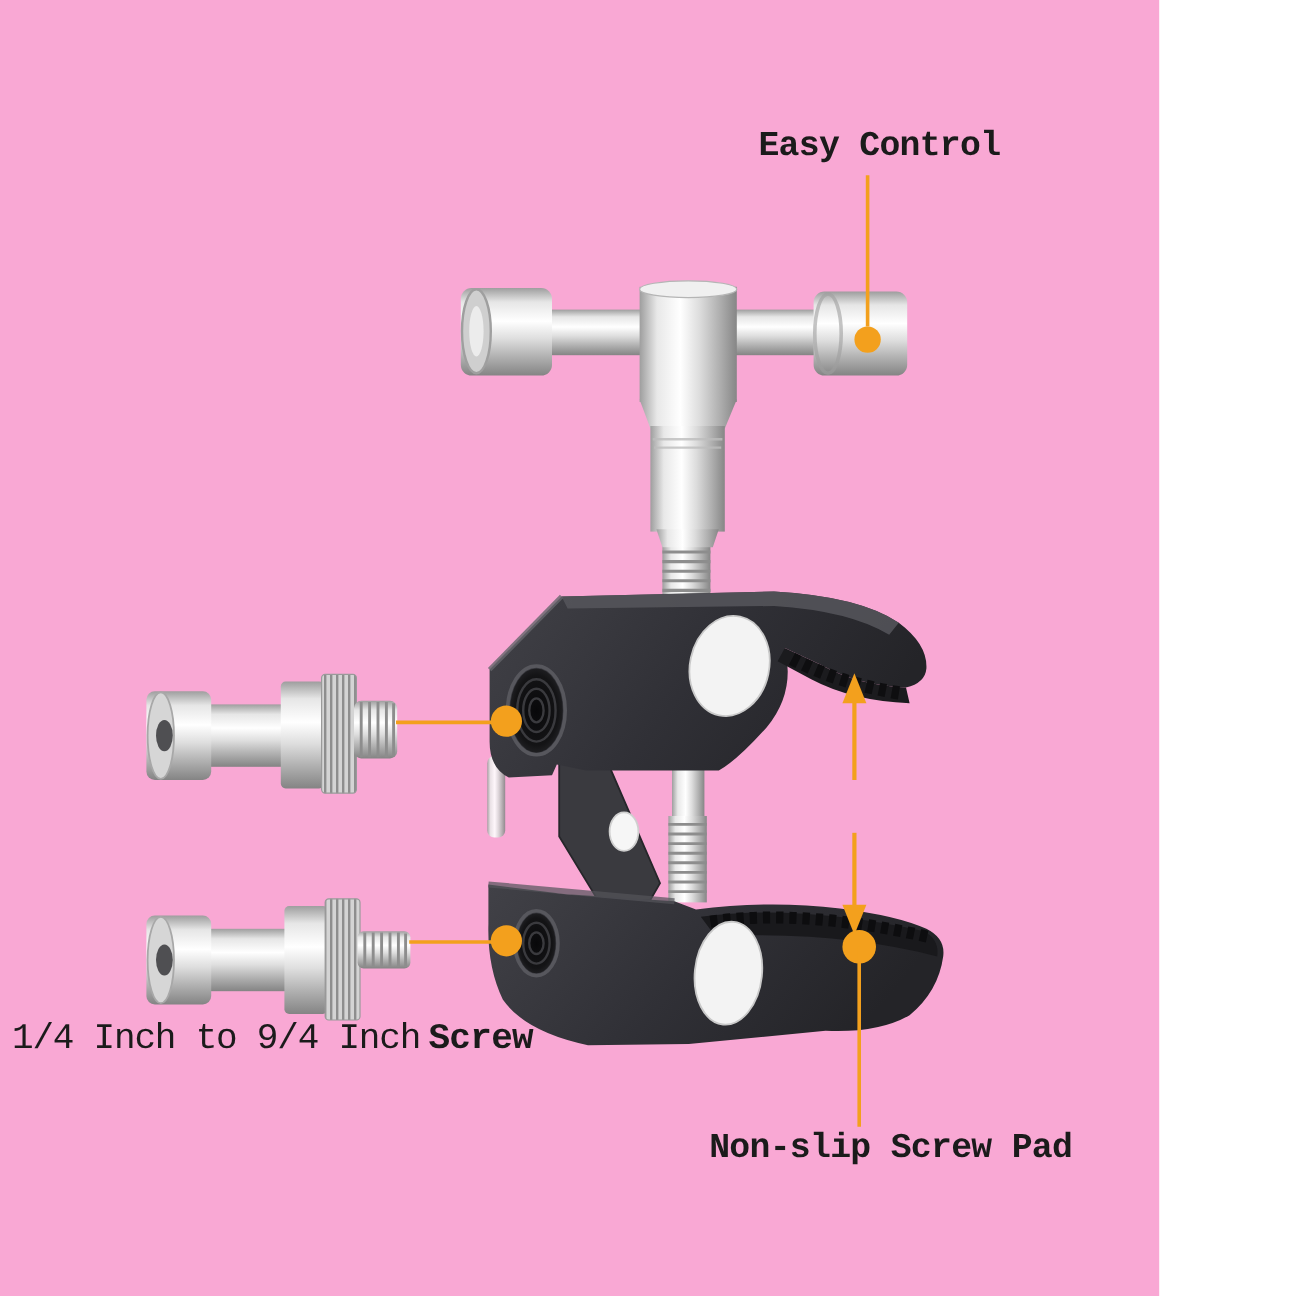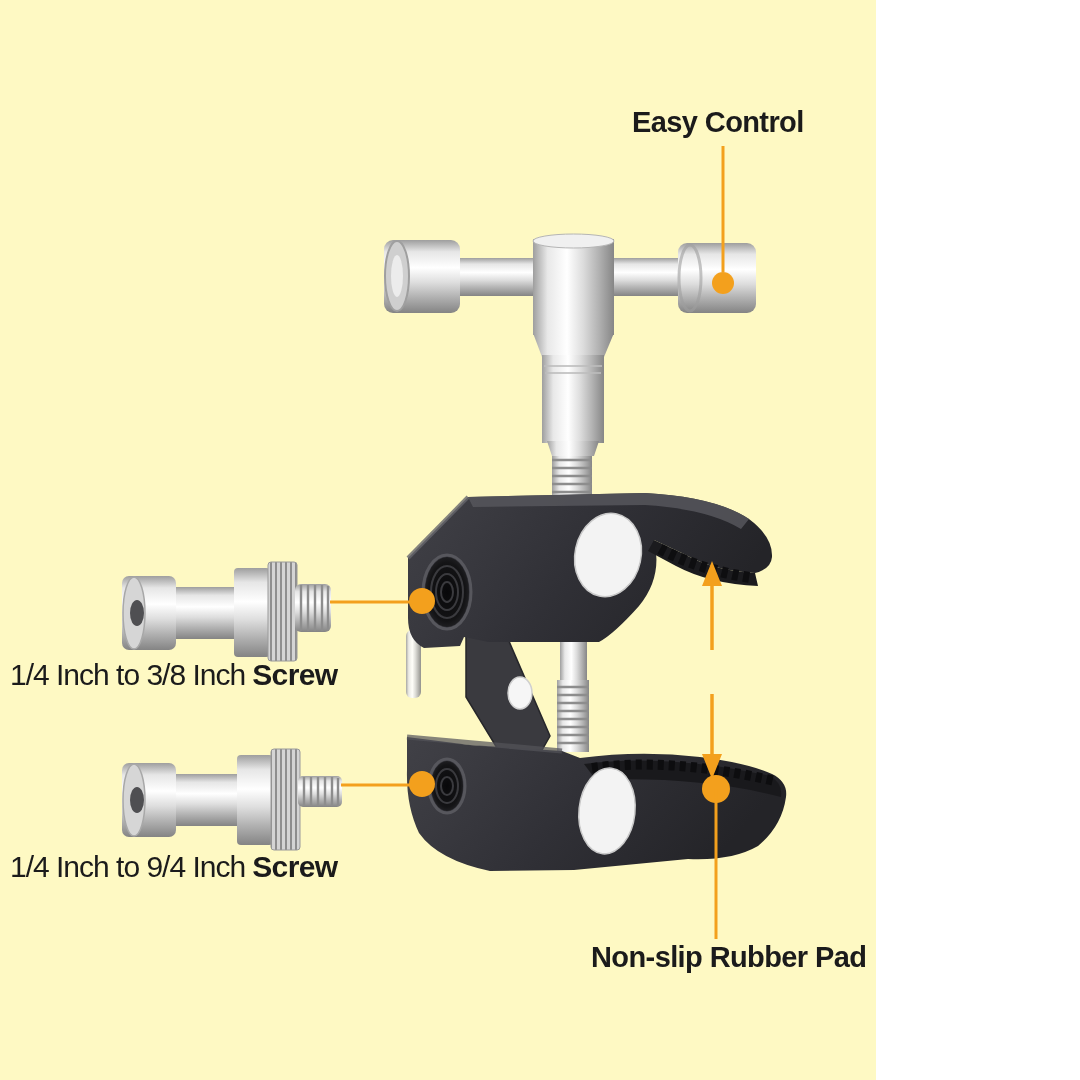--- a/index.html
+++ b/index.html
@@ -1,21 +1,21 @@
 <!DOCTYPE html>
 <html><head>
 <meta charset="utf-8">
 <style>
   html,body{margin:0;padding:0;background:#fff;}
   .canvas{
     position:relative;
-    width:876px;height:1080px;
-    background:#fef9c3;
+    width:966px;height:1080px;
+    background:#f9a8d4;
     overflow:hidden;
-    font-family:Liberation Sans, sans-serif;
+    font-family:Liberation Mono, monospace;
   }
   .stage{position:absolute;left:0;top:0;width:1080px;height:1080px;}
   .lbl{
     position:absolute;
     color:#1b1b1b;
     white-space:nowrap;
     line-height:1.05;
     letter-spacing:-0.6px;
   }
   .lbl.bold{font-weight:bold;}
@@ -203,24 +203,21 @@
       </g>
       <g>
         <circle cx="716" cy="789" r="14" stroke="none"></circle>
         <line x1="716" y1="789" x2="716" y2="939" stroke-width="3"></line>
       </g>
     </g>
   </svg>
 
   <div class="lbl bold" id="easy-control-label">Easy Control</div>
 
-  <div class="lbl" id="adapter38-label">
-    <span class="measure">1/4 Inch to 3/8 Inch</span><span class="type">Screw</span>
-  </div>
 
   <div class="lbl" id="adapter14-label">
     <span class="measure">1/4 Inch to 9/4 Inch</span><span class="type">Screw</span>
   </div>
 
 
-  <div class="lbl bold" id="rubber-pad-label">Non-slip Rubber Pad</div>
+  <div class="lbl bold" id="rubber-pad-label">Non-slip Screw Pad</div>
 
 </div>
 
 </body></html>

